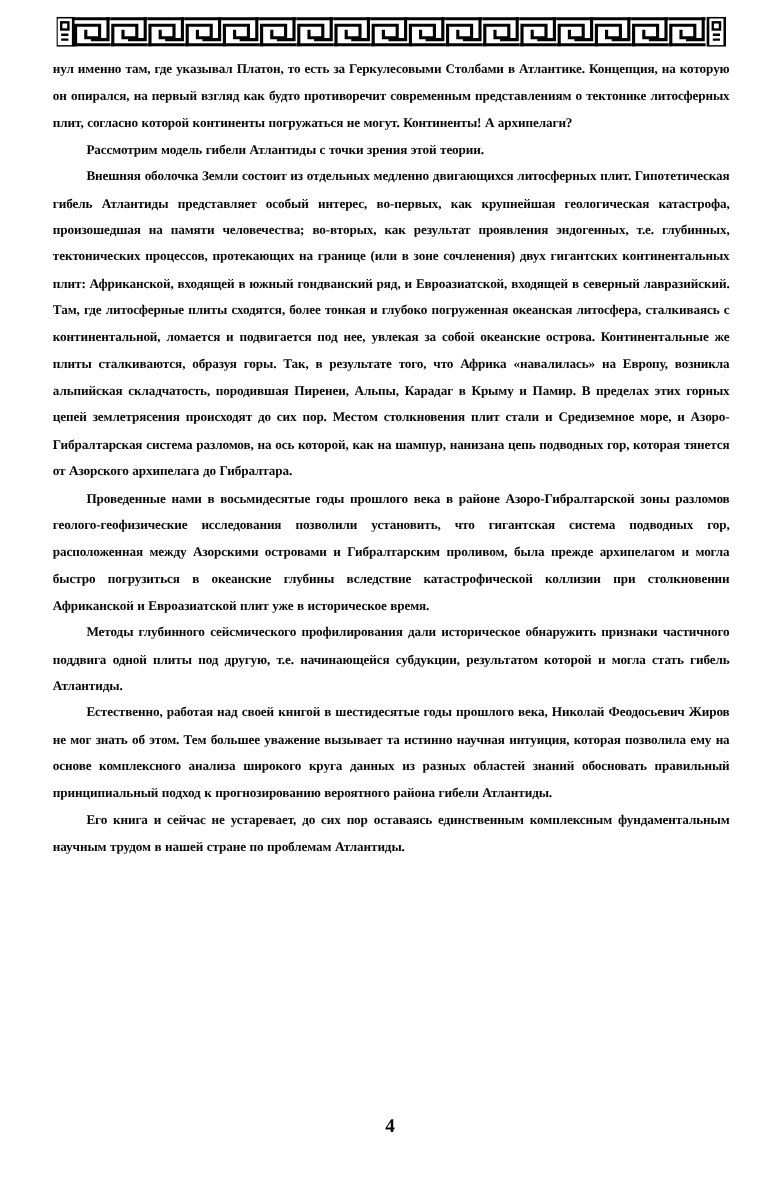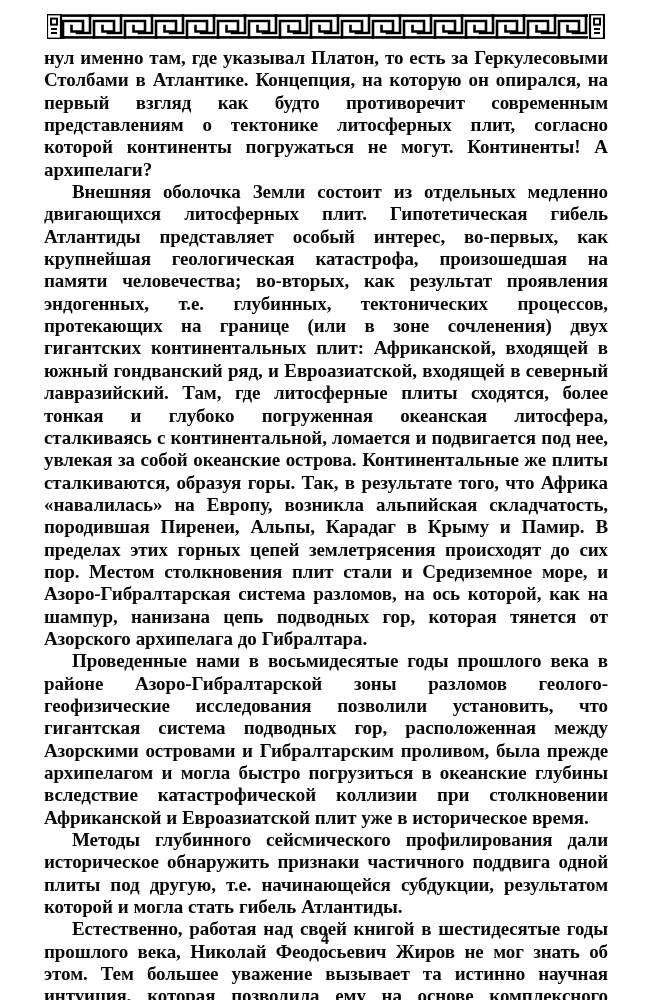--- a/index.html
+++ b/index.html
@@ -48,21 +48,21 @@
     top: 47px;
     width: 564px;
   }
 
   .para {
     margin: 0;
     padding: 0;
     text-align: justify;
     text-align-last: left;
     text-indent: 28px;
-    font-size: 19px;
+    font-size: 11px;
     line-height: 22.35px;
     font-weight: 700;
     letter-spacing: -0.1px;
     word-spacing: 0.3px;
     -webkit-font-smoothing: none;
   }
   .para.first {
     text-indent: 0;
   }
 
@@ -129,20 +129,21 @@
       <g>
         <rect x="543" y="0.3" width="14" height="24.4" fill="none" stroke="#000" stroke-width="2.2"></rect>
         <rect x="547" y="4.6" width="6" height="6" fill="none" stroke="#000" stroke-width="2"></rect>
         <path d="M547 15 H553 M547 19 H553" stroke="#000" stroke-width="2" fill="none"></path>
       </g>
     </svg>
   </div>
 
   <div class="text-column">
     <p class="para first">нул именно там, где указывал Платон, то есть за Геркулесовыми Столбами в Атлантике. Концепция, на которую он опирался, на первый взгляд как будто противоречит современным представлениям о тектонике литосферных плит, согласно которой континенты погружаться не могут. Континенты! А архипелаги?</p>
+    <p class="para">Рассмотрим модель гибели Атлантиды с точки зрения этой теории.</p>
     <p class="para">Внешняя оболочка Земли состоит из отдельных медленно двигающихся литосферных плит. Гипотетическая гибель Атлантиды представляет особый интерес, во-первых, как крупнейшая геологическая катастрофа, произошедшая на памяти человечества; во-вторых, как результат проявления эндогенных, т.е. глубинных, тектонических процессов, протекающих на границе (или в зоне сочленения) двух гигантских континентальных плит: Африканской, входящей в южный гондванский ряд, и Евроазиатской, входящей в северный лавразийский. Там, где литосферные плиты сходятся, более тонкая и глубоко погруженная океанская литосфера, сталкиваясь с континентальной, ломается и подвигается под нее, увлекая за собой океанские острова. Континентальные же плиты сталкиваются, образуя горы. Так, в результате того, что Африка «навалилась» на Европу, возникла альпийская складчатость, породившая Пиренеи, Альпы, Карадаг в Крыму и Памир. В пределах этих горных цепей землетрясения происходят до сих пор. Местом столкновения плит стали и Средиземное море, и Азоро-Гибралтарская система разломов, на ось которой, как на шампур, нанизана цепь подводных гор, которая тянется от Азорского архипелага до Гибралтара.</p>
     <p class="para">Проведенные нами в восьмидесятые годы прошлого века в районе Азоро-Гибралтарской зоны разломов геолого-геофизические исследования позволили установить, что гигантская система подводных гор, расположенная между Азорскими островами и Гибралтарским проливом, была прежде архипелагом и могла быстро погрузиться в океанские глубины вследствие катастрофической коллизии при столкновении Африканской и Евроазиатской плит уже в историческое время.</p>
     <p class="para">Методы глубинного сейсмического профилирования дали историческое обнаружить признаки частичного поддвига одной плиты под другую, т.е. начинающейся субдукции, результатом которой и могла стать гибель Атлантиды.</p>
     <p class="para">Естественно, работая над своей книгой в шестидесятые годы прошлого века, Николай Феодосьевич Жиров не мог знать об этом. Тем большее уважение вызывает та истинно научная интуиция, которая позволила ему на основе комплексного анализа широкого круга данных из разных областей знаний обосновать правильный принципиальный подход к прогнозированию вероятного района гибели Атлантиды.</p>
     <p class="para">Его книга и сейчас не устаревает, до сих пор оставаясь единственным комплексным фундаментальным научным трудом в нашей стране по проблемам Атлантиды.</p>
   </div>
 
   <div class="page-number">4</div>
 
 </div>

